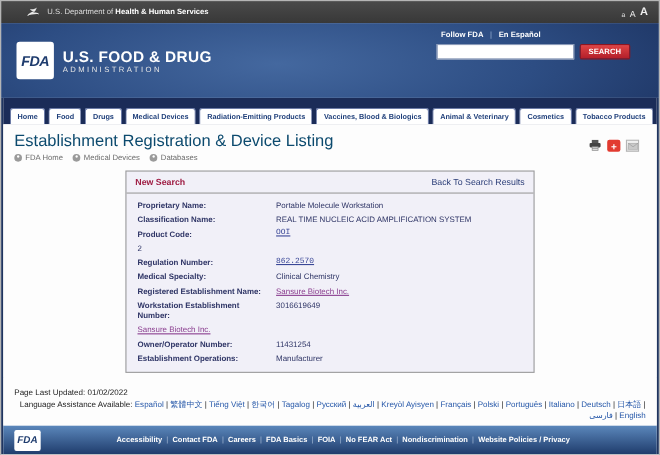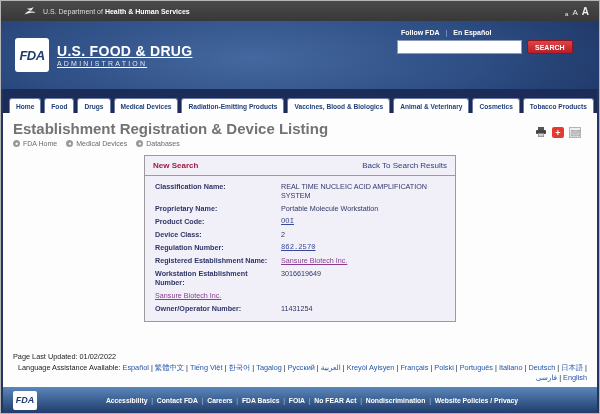--- a/index.html
+++ b/index.html
@@ -10,48 +10,48 @@
   .hhs-bar { height:20px; background:linear-gradient(#4a4a4a,#383838); display:flex; align-items:center; padding:0 10px; color:#e8e8e8; flex:0 0 auto; }
   .hhs-eagle { width:14px; height:12px; margin:0 6px 0 12px; flex:0 0 auto; }
   .hhs-text { font-size:7px; color:#ddd; }
   .hhs-text b { color:#fff; }
   .font-sizer { margin-left:auto; display:flex; align-items:flex-end; gap:4px; color:#eee; }
   .fs-0 { font-size:6px; } .fs-1 { font-size:8px; } .fs-2 { font-size:10px; font-weight:bold; }
 
   
   .banner { height:68px; background:radial-gradient(ellipse 75% 170% at 42% 55%, #44689f 0%, #2d4d83 52%, #1a2f5c 100%); display:flex; align-items:center; padding:0 14px; flex:0 0 auto; position:relative; }
   .fda-logo { width:34px; height:34px; background:#fff; border-radius:3px; display:flex; align-items:center; justify-content:center; color:#1f3c6e; font-weight:bold; font-size:13px; letter-spacing:-0.5px; font-style:italic; }
-  .banner-title { margin-left:8px; color:#fff;text-decoration:underline; }
+  .banner-title { margin-left:8px; color:#fff; }
   .banner-title .l1 { font-size:14px; font-weight:bold; letter-spacing:0.3px; }
   .banner-title .l2 { font-size:7px; letter-spacing:2.2px; color:#e6e6e6; margin-top:1px; }
   .banner-right { position:absolute; right:22px; top:8px; width:180px; }
   .banner-links { display:flex; font-size:7px; color:#fff; font-weight:bold; gap:6px; margin-left:4px; margin-bottom:4px; }
   .banner-links .sep { color:#9db4d6; font-weight:normal; }
   .search-row { display:flex; gap:5px; }
   .search-input { width:125px; height:14px; border:1px solid #8a9ab8; background:#fff; font-size:8px; padding:0 3px; }
   .search-btn { height:14px; background:linear-gradient(#e04444,#b31f2a); color:#fff; border:1px solid #8e1520; border-radius:2px; font-size:7px; font-weight:bold; padding:0 7px; cursor:pointer; }
 
   
   .below-banner { border-left:2px solid #20355f; border-right:2px solid #20355f; flex:1 1 auto; display:flex; flex-direction:column; }
   .tab-bar { background:#1b2c58; height:24px; display:flex; align-items:flex-end; padding:0 6px; gap:3px; flex:0 0 auto; }
   .tab { background:#fff; border:1px solid #6c7ba6; border-bottom:none; border-radius:3px 3px 0 0; color:#1f3f7a; font-size:6.6px; font-weight:bold; padding:4px 6px 3px; white-space:nowrap; flex:1 1 auto; text-align:center; cursor:pointer; }
 
   
   .content { background:#fdfdfd; flex:1 1 auto; padding:7px 10px 0; position:relative; }
-  .page-title { font-size:15px; font-weight:bold; color:#737373; }
+  .page-title { font-size:15px; font-weight:normal; color:#0c4a6e; }
   .breadcrumb { display:flex; align-items:center; gap:9px; margin-top:3px; }
   .crumb { display:flex; align-items:center; gap:3px; font-size:7px; color:#6b6b6b; cursor:pointer; }
   .crumb-dot { width:7px; height:7px; border-radius:50%; background:#9a9a9a; color:#fff; font-size:5px; line-height:7px; text-align:center; }
   .title-icons { position:absolute; right:16px; top:14px; display:flex; gap:5px; align-items:center; }
   .icon-box { width:12px; height:11px; display:flex; align-items:center; justify-content:center; cursor:pointer; }
   .share-box { background:#e23b30; border-radius:2px; color:#fff; font-size:9px; font-weight:bold; line-height:10px; }
   .mail-box { background:linear-gradient(#f2f2f2,#d5d5d5); border:1px solid #b5b5b5; }
 
   
-  .panel { width:312px; margin:8px auto 0; background:#f1f0f8; border:1px solid #9b9b9b; }
+  .panel { width:372px; margin:8px auto 0; background:#f1f0f8; border:1px solid #9b9b9b; }
   .panel-head { display:flex; justify-content:space-between; padding:5px 8px; border-bottom:1px solid #9b9b9b; }
   .new-search { color:#9e1b42; font-size:8px; font-weight:bold; cursor:pointer; }
   .back-results { color:#2c3e78; font-size:8px; cursor:pointer; }
   .panel-body { padding:4px 8px 6px 10px; }
   .prow { display:flex; padding:2px 0; }
   .plabel { width:126px; flex:0 0 auto; font-size:7.2px; font-weight:bold; color:#2f3566; padding-right:6px; }
   .pvalue { flex:1 1 auto; font-size:7.2px; color:#2f3566; }
   .pvalue.t-link { color:#3a4797; text-decoration:underline; cursor:pointer;font-family:Liberation Mono, monospace; }
   .pvalue.t-link-visited { color:#8a3d8f; text-decoration:underline; cursor:pointer; }
 
@@ -163,64 +163,71 @@
         </div>
 
       <div class="panel">
         <div class="panel-head">
           <span class="new-search">New Search</span>
           <span class="back-results">Back To Search Results</span>
         </div>
         <div class="panel-body">
 
             <div class="prow">
+              <div class="plabel">Proprietary Name:</div>
+              <div class="pvalue t-text">Portable Molecule Workstation</div>
+            </div>
+
+            <div class="prow">
               <div class="plabel">Classification Name:</div>
               <div class="pvalue t-text">REAL TIME NUCLEIC ACID AMPLIFICATION SYSTEM</div>
             </div>
 
             <div class="prow">
-              <div class="plabel">Proprietary Name:</div>
-              <div class="pvalue t-text">Portable Molecule Workstation</div>
-            </div>
-
-            <div class="prow">
               <div class="plabel">Product Code:</div>
               <div class="pvalue t-link">OOI</div>
             </div>
 
             <div class="prow">
-              <div class="plabel">Device Class:</div>
               <div class="pvalue t-text">2</div>
             </div>
 
             <div class="prow">
               <div class="plabel">Regulation Number:</div>
               <div class="pvalue t-link">862.2570</div>
             </div>
 
+            <div class="prow">
+              <div class="plabel">Medical Specialty:</div>
+              <div class="pvalue t-text">Clinical Chemistry</div>
+            </div>
 
             <div class="prow">
               <div class="plabel">Registered Establishment Name:</div>
               <div class="pvalue t-link-visited">Sansure Biotech Inc.</div>
             </div>
 
             <div class="prow">
               <div class="plabel">Workstation Establishment Number:</div>
               <div class="pvalue t-text">3016619649</div>
             </div>
 
             <div class="prow">
               <div class="pvalue t-link-visited">Sansure Biotech Inc.</div>
             </div>
 
             <div class="prow">
               <div class="plabel">Owner/Operator Number:</div>
               <div class="pvalue t-text">11431254</div>
             </div>
 
+            <div class="prow">
+              <div class="plabel">Establishment Operations:</div>
+              <div class="pvalue t-text">Manufacturer</div>
+            </div>
           </div>
       </div>
     </div>
 
     <div class="footer-info">
       <div>Page Last Updated: 01/02/2022</div>
       <div class="lang-line"><span>Language Assistance Available: </span><span><span class="lang-item">Español</span><span class="lang-item">繁體中文</span><span class="lang-item">Tiếng Việt</span><span class="lang-item">한국어</span><span class="lang-item">Tagalog</span><span class="lang-item">Русский</span><span class="lang-item">العربية</span><span class="lang-item">Kreyòl Ayisyen</span><span class="lang-item">Français</span><span class="lang-item">Polski</span><span class="lang-item">Português</span><span class="lang-item">Italiano</span><span class="lang-item">Deutsch</span><span class="lang-item">日本語</span><span class="lang-item">فارسی</span><span class="lang-item">English</span></span></div>
     </div>
 
     <div class="footer-bar">

